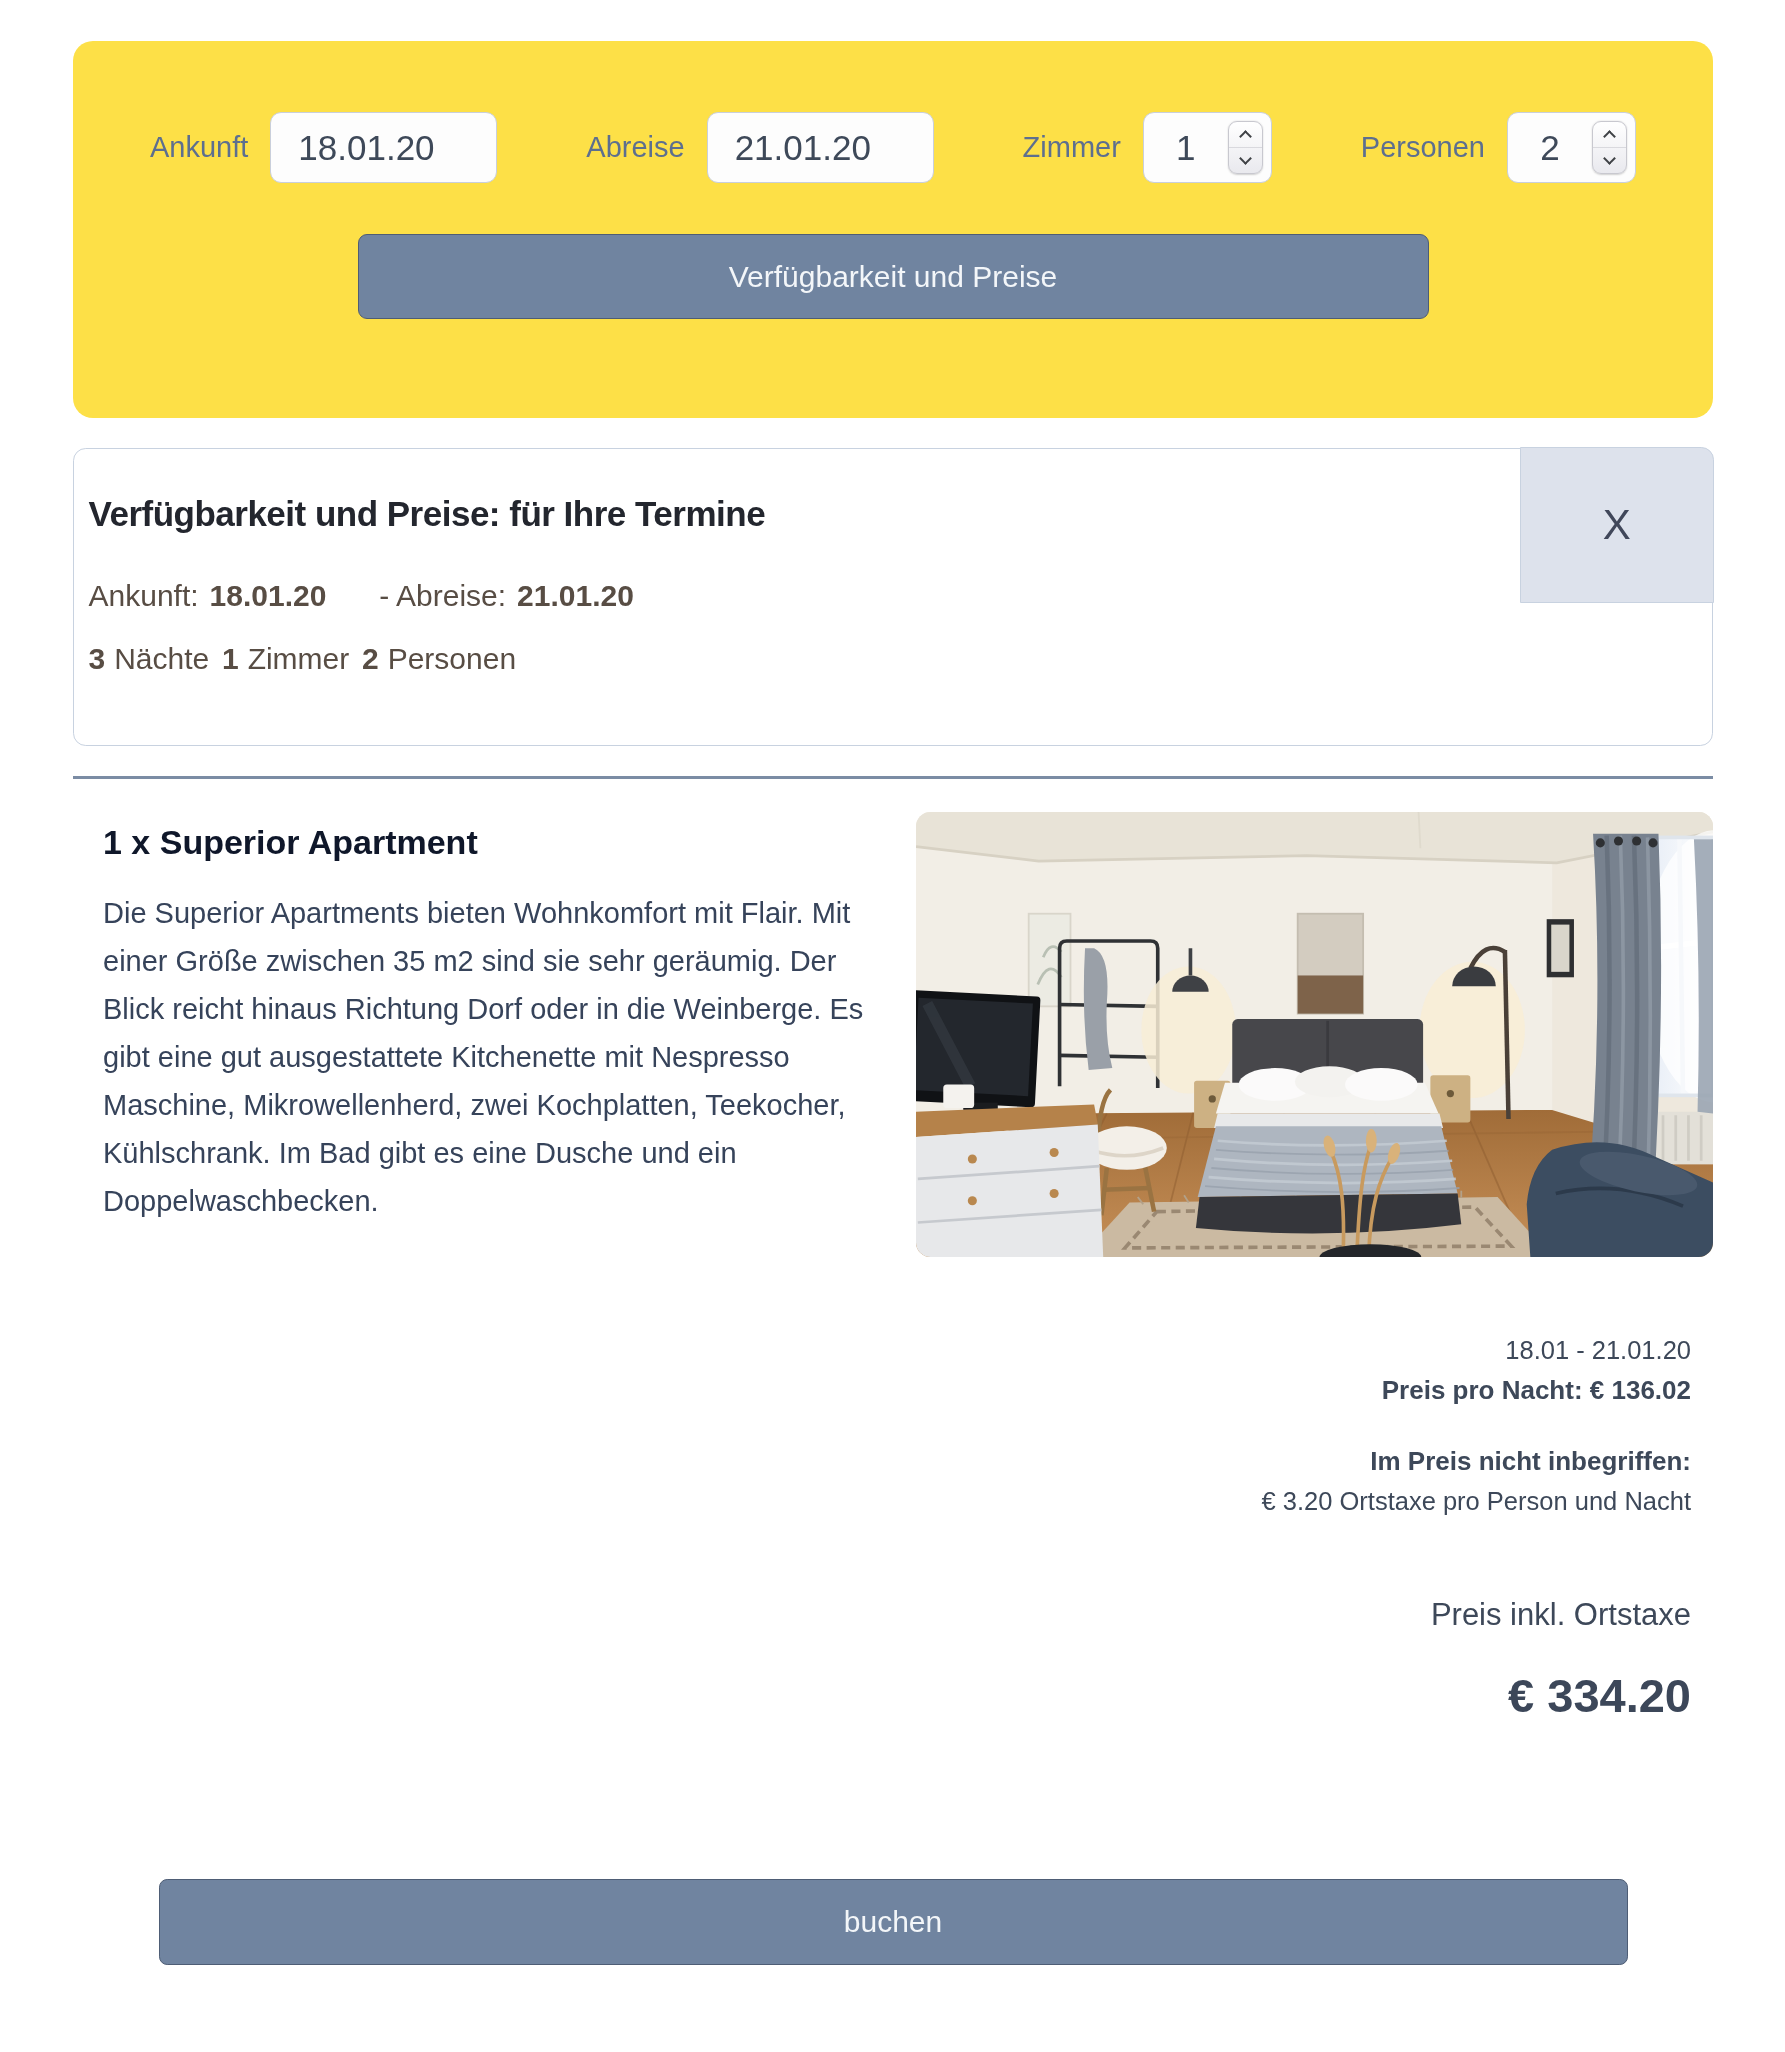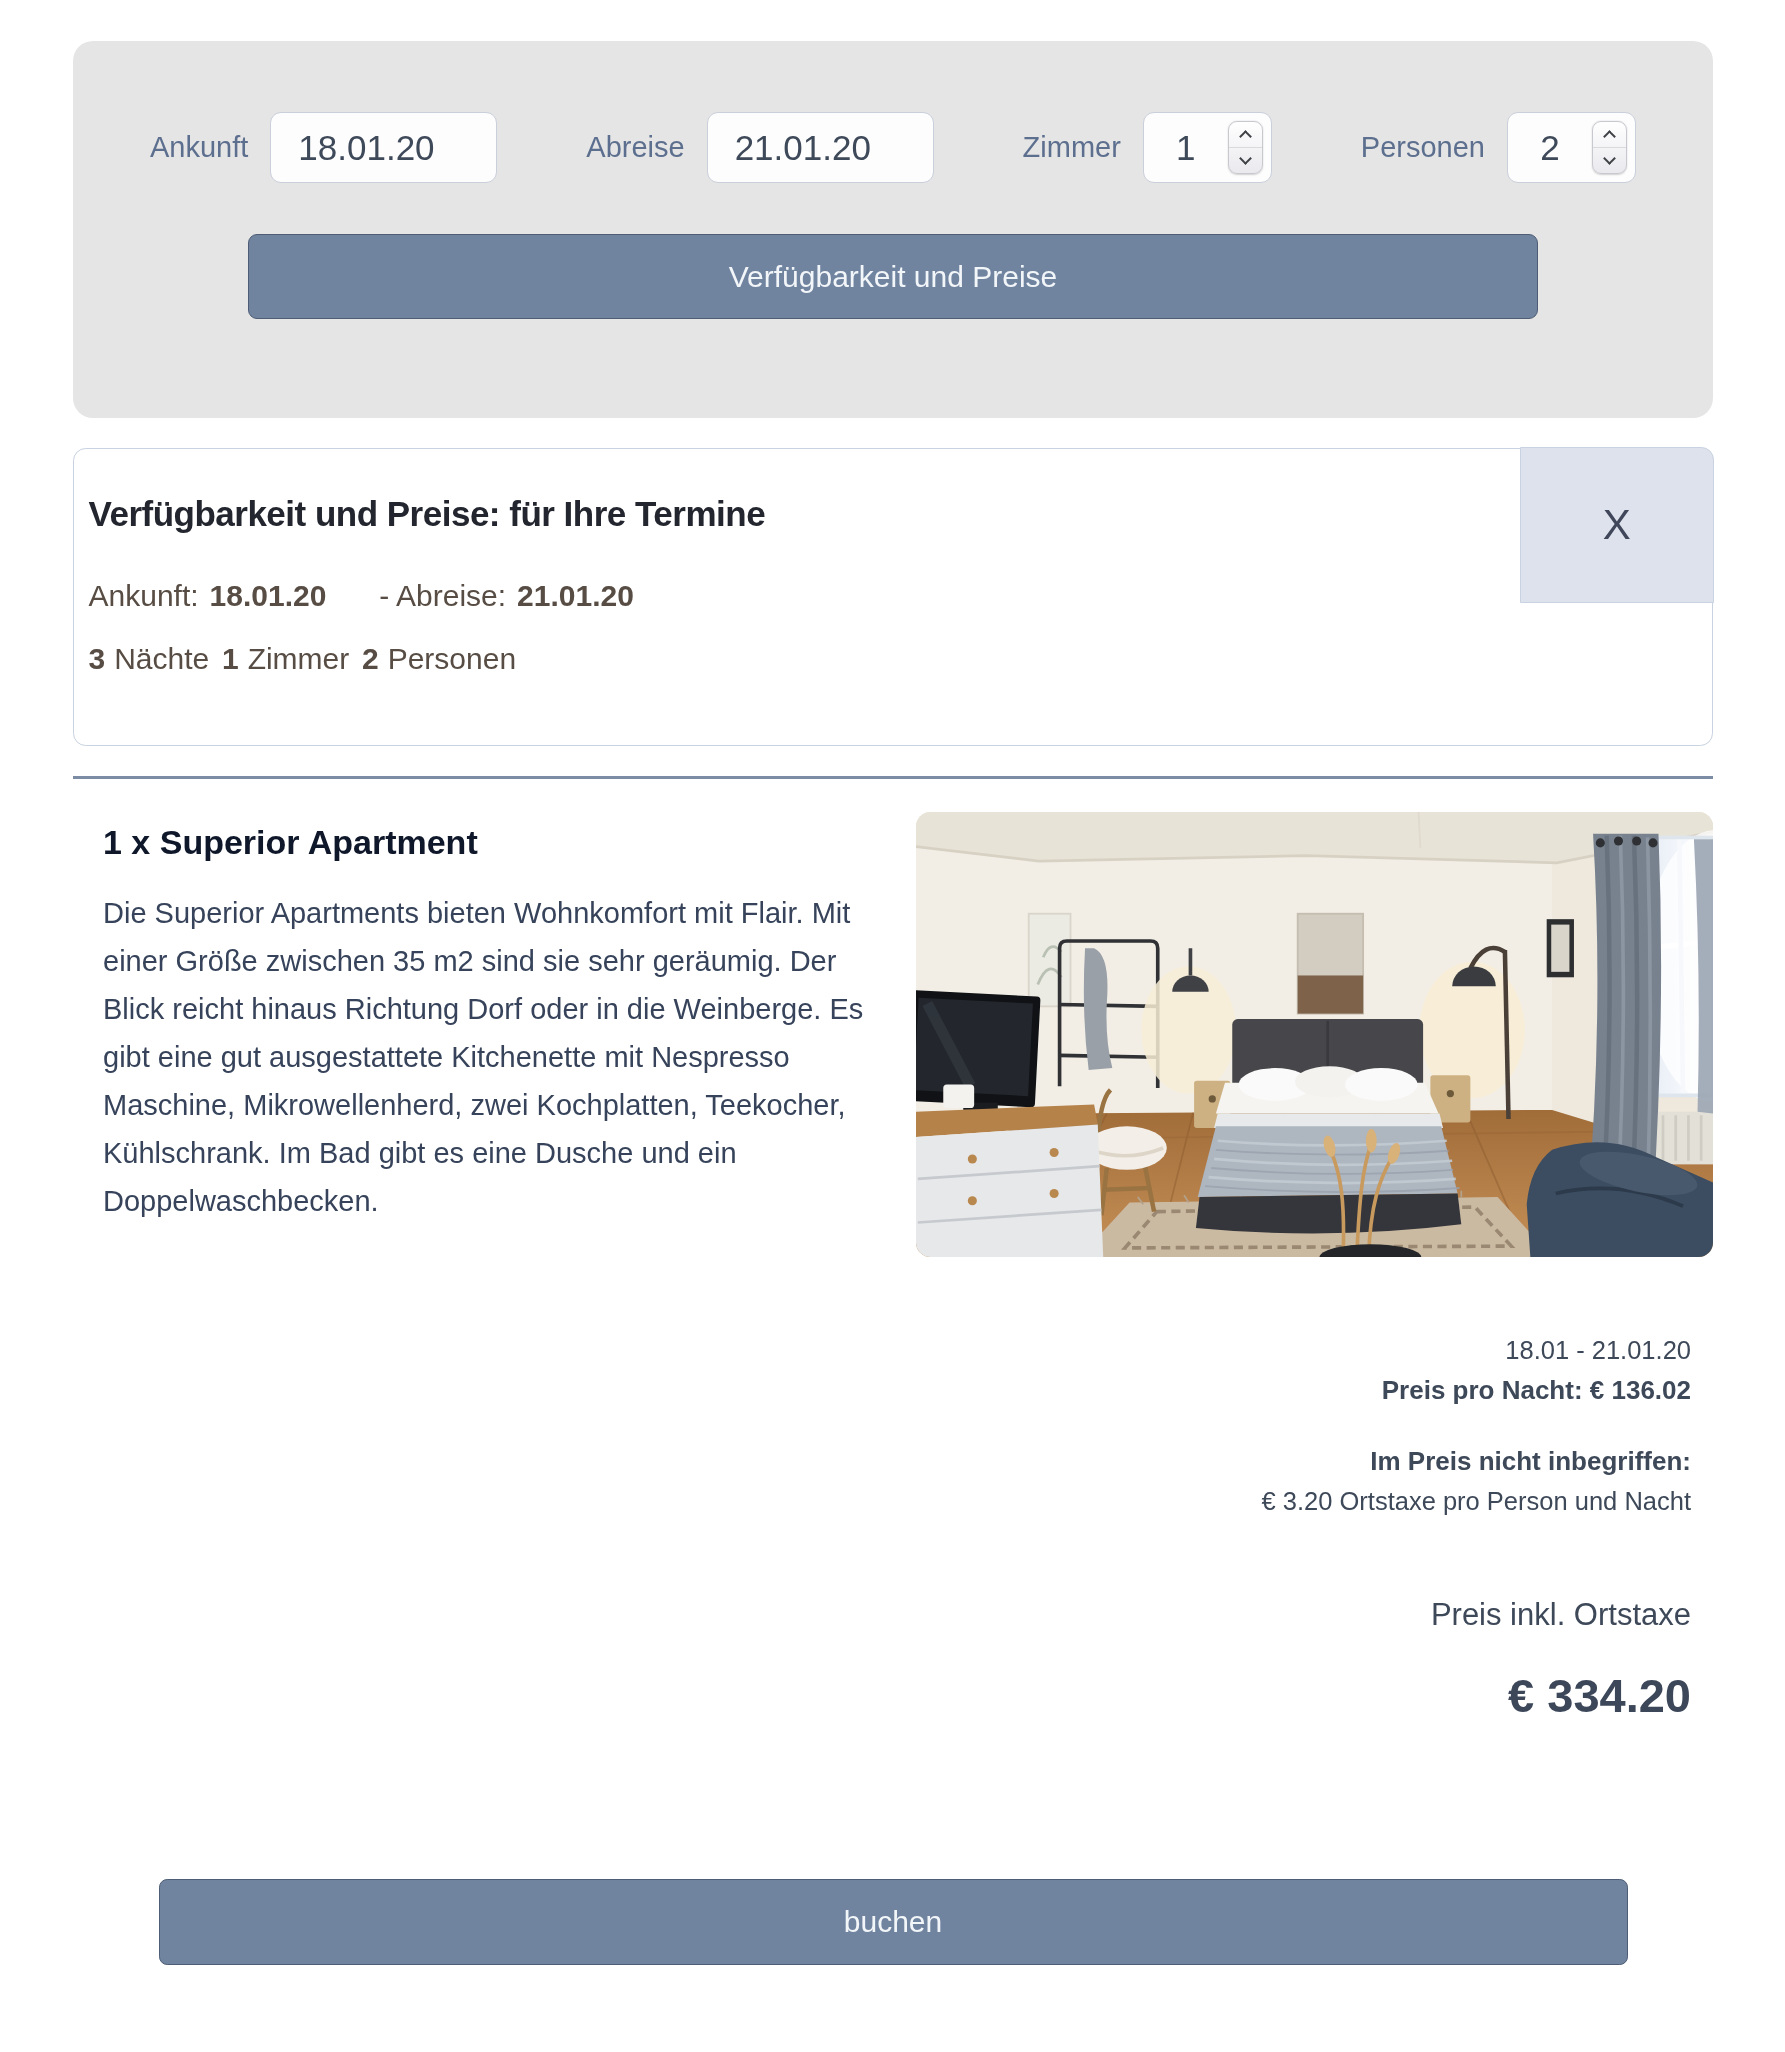--- a/index.html
+++ b/index.html
@@ -7,21 +7,21 @@
   body {
     width:1786px; height:2053px; overflow:hidden;
     background:#ffffff;
     font-family:"Liberation Sans", sans-serif;
     color:#36435a;
   }
   
   .search-panel {
     margin:41px 73px 0;
     height:377px;
-    background:#e5e5e5;
+    background:#fde047;
     border-radius:20px;
     padding:71px 77px 0;
   }
   .fields-row { display:flex; align-items:center; justify-content:space-between; }
   .field { display:flex; align-items:center; gap:22px; }
   .field-label { font-size:29px; color:#5d6f8f; white-space:nowrap; }
   .text-input {
     width:227px; height:71px;
     background:#fdfdfd;
     border:1.8px solid #c9cfdb; border-radius:11px;
@@ -42,21 +42,21 @@
     box-shadow:0 0.9px 1.8px rgba(0,0,0,0.18);
     display:flex; flex-direction:column; overflow:hidden;
   }
   .spin-half { flex:1; display:flex; align-items:center; justify-content:center; cursor:pointer; }
   .spin-half.down { border-top:0.9px solid #d9d9de; }
   .chev { display:block; width:9px; height:9px; border-style:solid; border-color:#3f4246; border-width:2.7px 2.7px 0 0; }
   .chev.up   { transform:rotate(-45deg) ; margin-top:4.5px; }
   .chev.down { transform:rotate(135deg); margin-bottom:4.5px; }
   .search-button {
     display:block; margin:51px auto 0;
-    width:1290px; height:85px;
+    width:1071px; height:85px;
     background:#7084a0;
     border:1.8px solid #4e5d75; border-radius:9px;
     color:#f3f6f9; font-size:30px; font-family:inherit;
     cursor:pointer;
   }
   
   .results-card {
     position:relative;
     margin:30px 73px 0;
     min-height:298px;

